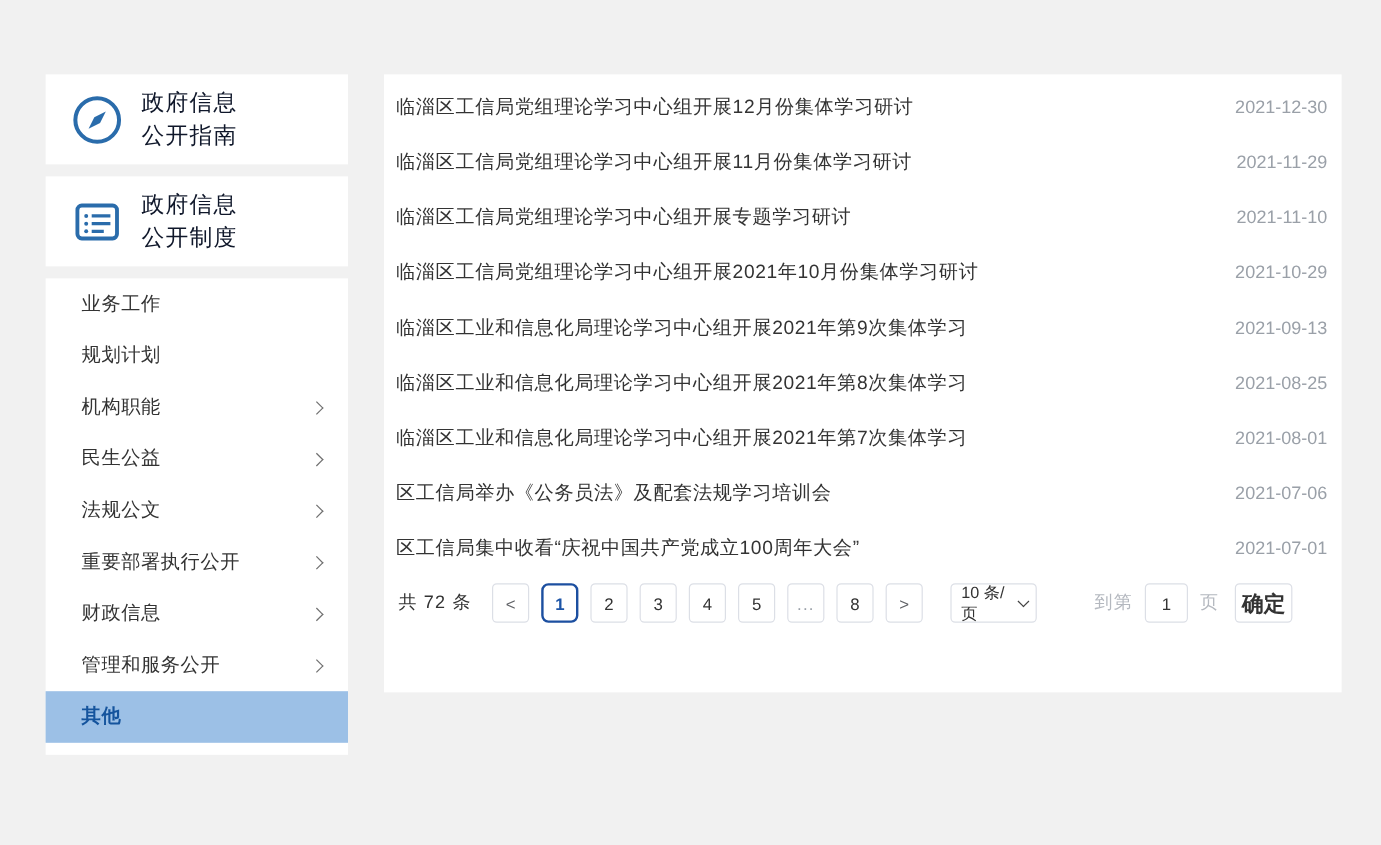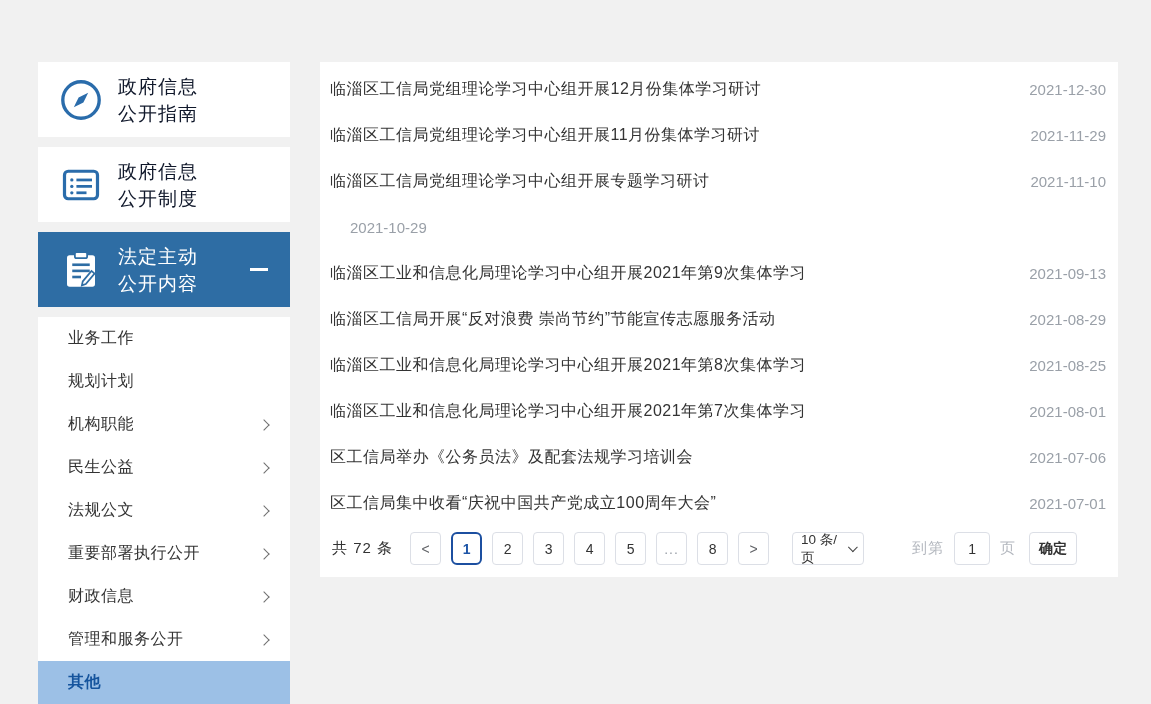--- a/index.html
+++ b/index.html
@@ -118,21 +118,21 @@
     color:#333;
     margin:0 10px;
     font-family:inherit;
   }
   .goto-unit { color:#b4b8bf; margin-right:14px; }
   .confirm-btn {
     width:48px; height:33px;
     border:1px solid #dcdfe6;
     border-radius:4px;
     background:#fff;
-    font-size:14px;
+    font-size:18px;
     color:#333;
     display:flex; align-items:center; justify-content:center;
     cursor:pointer;
     font-weight:bold;
   }
 </style>
 </head>
 <body>
 
 <div class="sidebar">
@@ -161,37 +161,20 @@
         <circle cx="14" cy="32.5" r="1.8" fill="currentColor"></circle>
         <line x1="19" y1="32.5" x2="30" y2="32.5" stroke="currentColor" stroke-width="3"></line>
       </svg>
     </span>
     <span class="blk-text">
       <div>政府信息</div>
       <div>公开制度</div>
     </span>
   </div>
 
-  <div class="side-block active">
-    <span class="blk-icon">
-      <svg viewBox="0 0 48 48" width="42" height="42">
-        <rect x="8" y="7" width="32" height="36" rx="3" fill="currentColor"></rect>
-        <rect x="17" y="3.5" width="14" height="7" rx="2" fill="currentColor" stroke="#2e6da4" stroke-width="2"></rect>
-        <line x1="14" y1="18" x2="34" y2="18" stroke="#2e6da4" stroke-width="3"></line>
-        <line x1="14" y1="25" x2="34" y2="25" stroke="#2e6da4" stroke-width="3"></line>
-        <line x1="14" y1="32" x2="24" y2="32" stroke="#2e6da4" stroke-width="3"></line>
-        <path d="M26 37 L36 25 L39.5 28 L29.5 40 L25 41.5 Z" fill="currentColor" stroke="#2e6da4" stroke-width="2"></path>
-      </svg>
-    </span>
-    <span class="blk-text">
-      <div>法定主动</div>
-      <div>公开内容</div>
-    </span>
-    <span class="minus-bar"></span>
-  </div>
 
   <div class="side-menu">
     <div class="menu-item">
       <span>业务工作</span>
     </div>
     <div class="menu-item">
       <span>规划计划</span>
     </div>
     <div class="menu-item">
       <span>机构职能</span>
@@ -231,29 +214,26 @@
     </div>
     <div class="news-row">
       <span class="news-title">临淄区工信局党组理论学习中心组开展11月份集体学习研讨</span>
       <span class="news-date">2021-11-29</span>
     </div>
     <div class="news-row">
       <span class="news-title">临淄区工信局党组理论学习中心组开展专题学习研讨</span>
       <span class="news-date">2021-11-10</span>
     </div>
     <div class="news-row">
+      <span class="news-title">临淄区工信局党组理论学习中心组开展2021年10月份集体学习研讨</span>
       <span class="news-date">2021-10-29</span>
     </div>
     <div class="news-row">
       <span class="news-title">临淄区工业和信息化局理论学习中心组开展2021年第9次集体学习</span>
       <span class="news-date">2021-09-13</span>
-    </div>
-    <div class="news-row">
-      <span class="news-title">临淄区工信局开展“反对浪费 崇尚节约”节能宣传志愿服务活动</span>
-      <span class="news-date">2021-08-29</span>
     </div>
     <div class="news-row">
       <span class="news-title">临淄区工业和信息化局理论学习中心组开展2021年第8次集体学习</span>
       <span class="news-date">2021-08-25</span>
     </div>
     <div class="news-row">
       <span class="news-title">临淄区工业和信息化局理论学习中心组开展2021年第7次集体学习</span>
       <span class="news-date">2021-08-01</span>
     </div>
     <div class="news-row">

